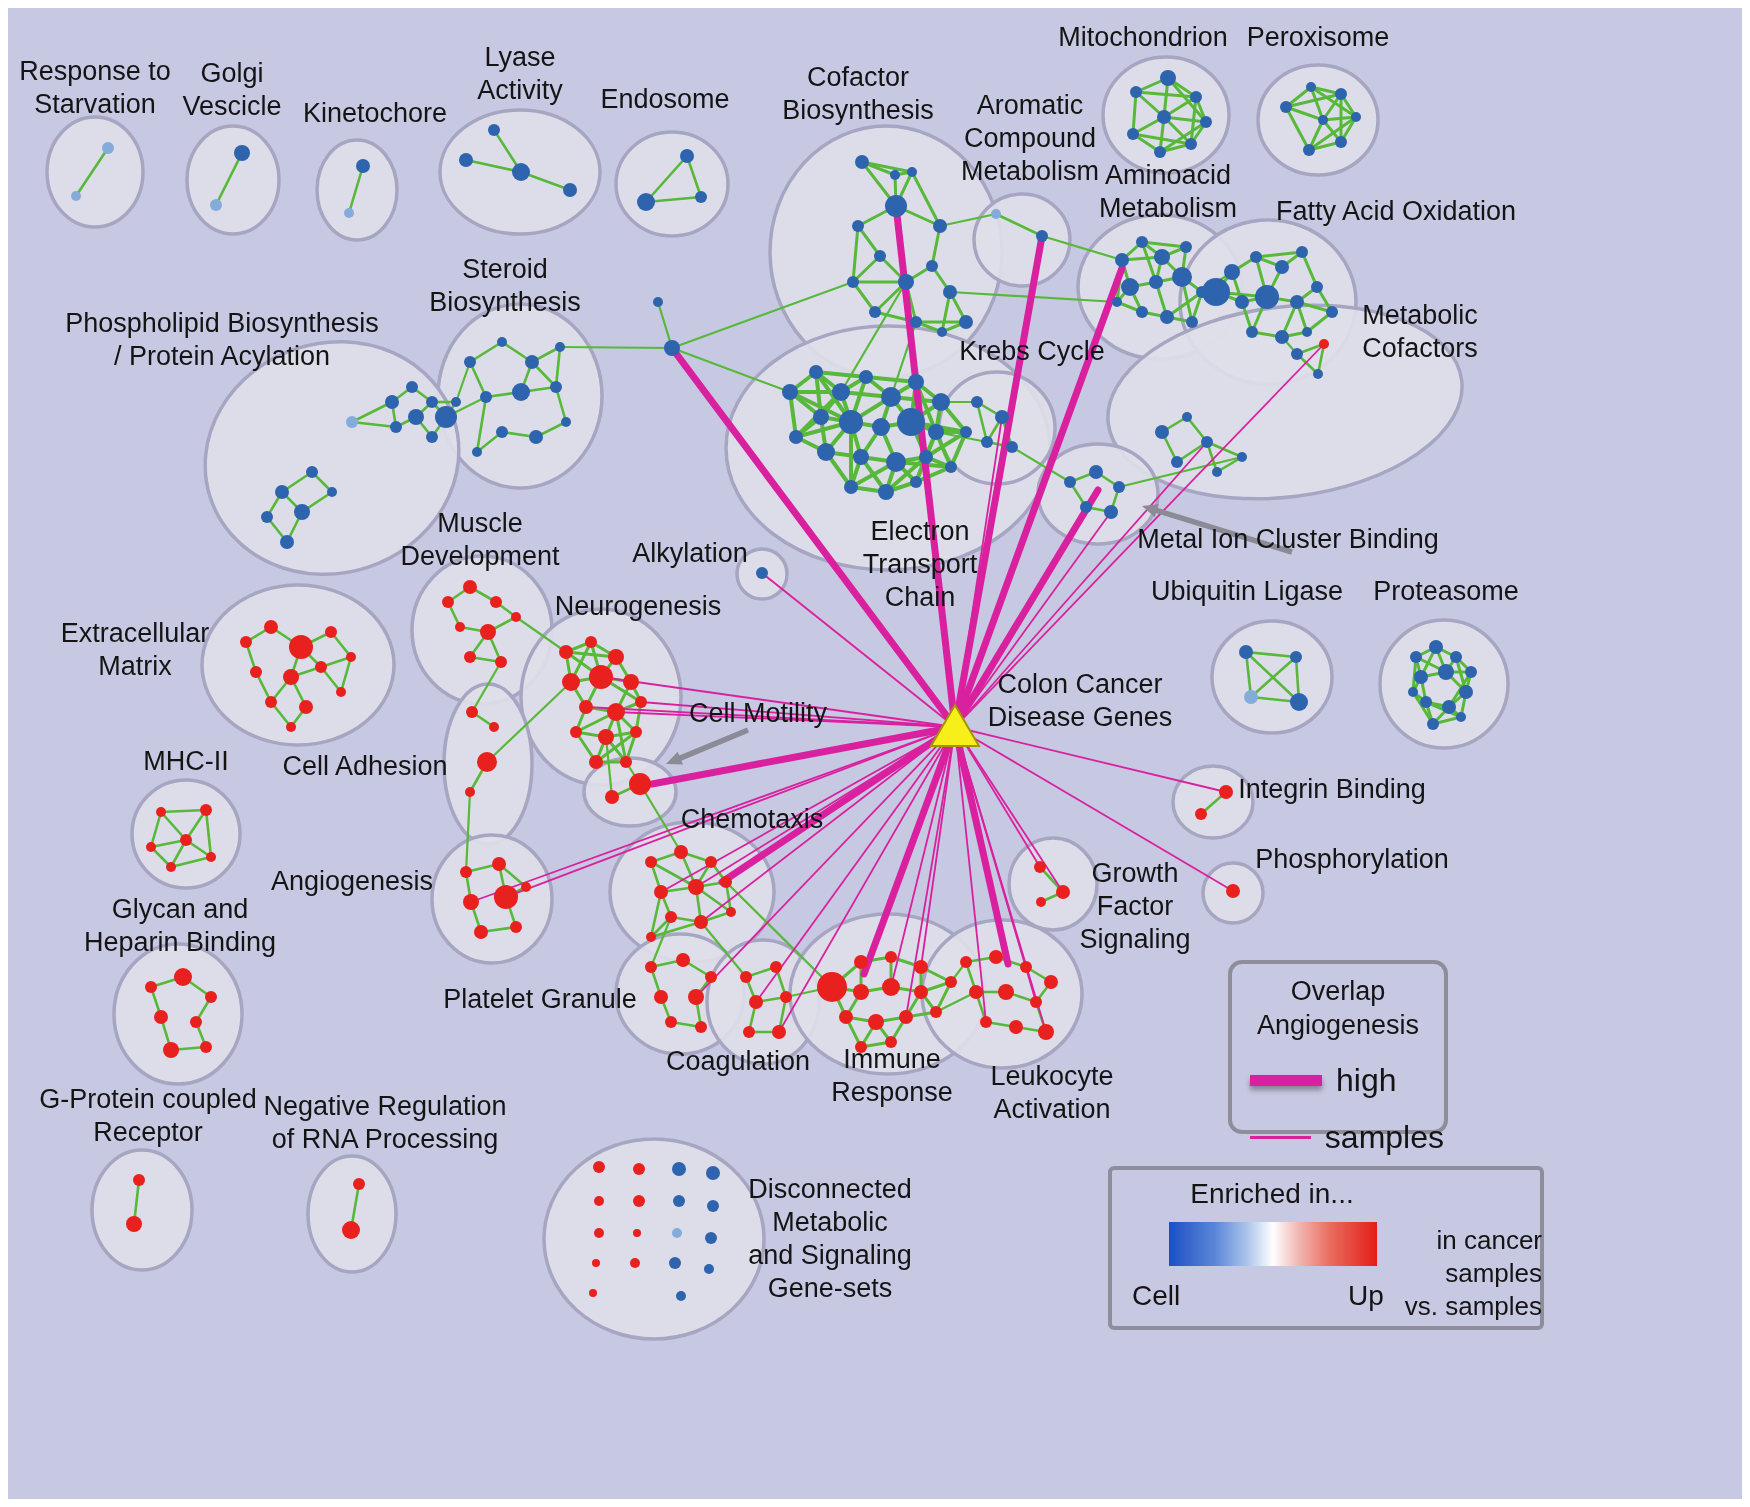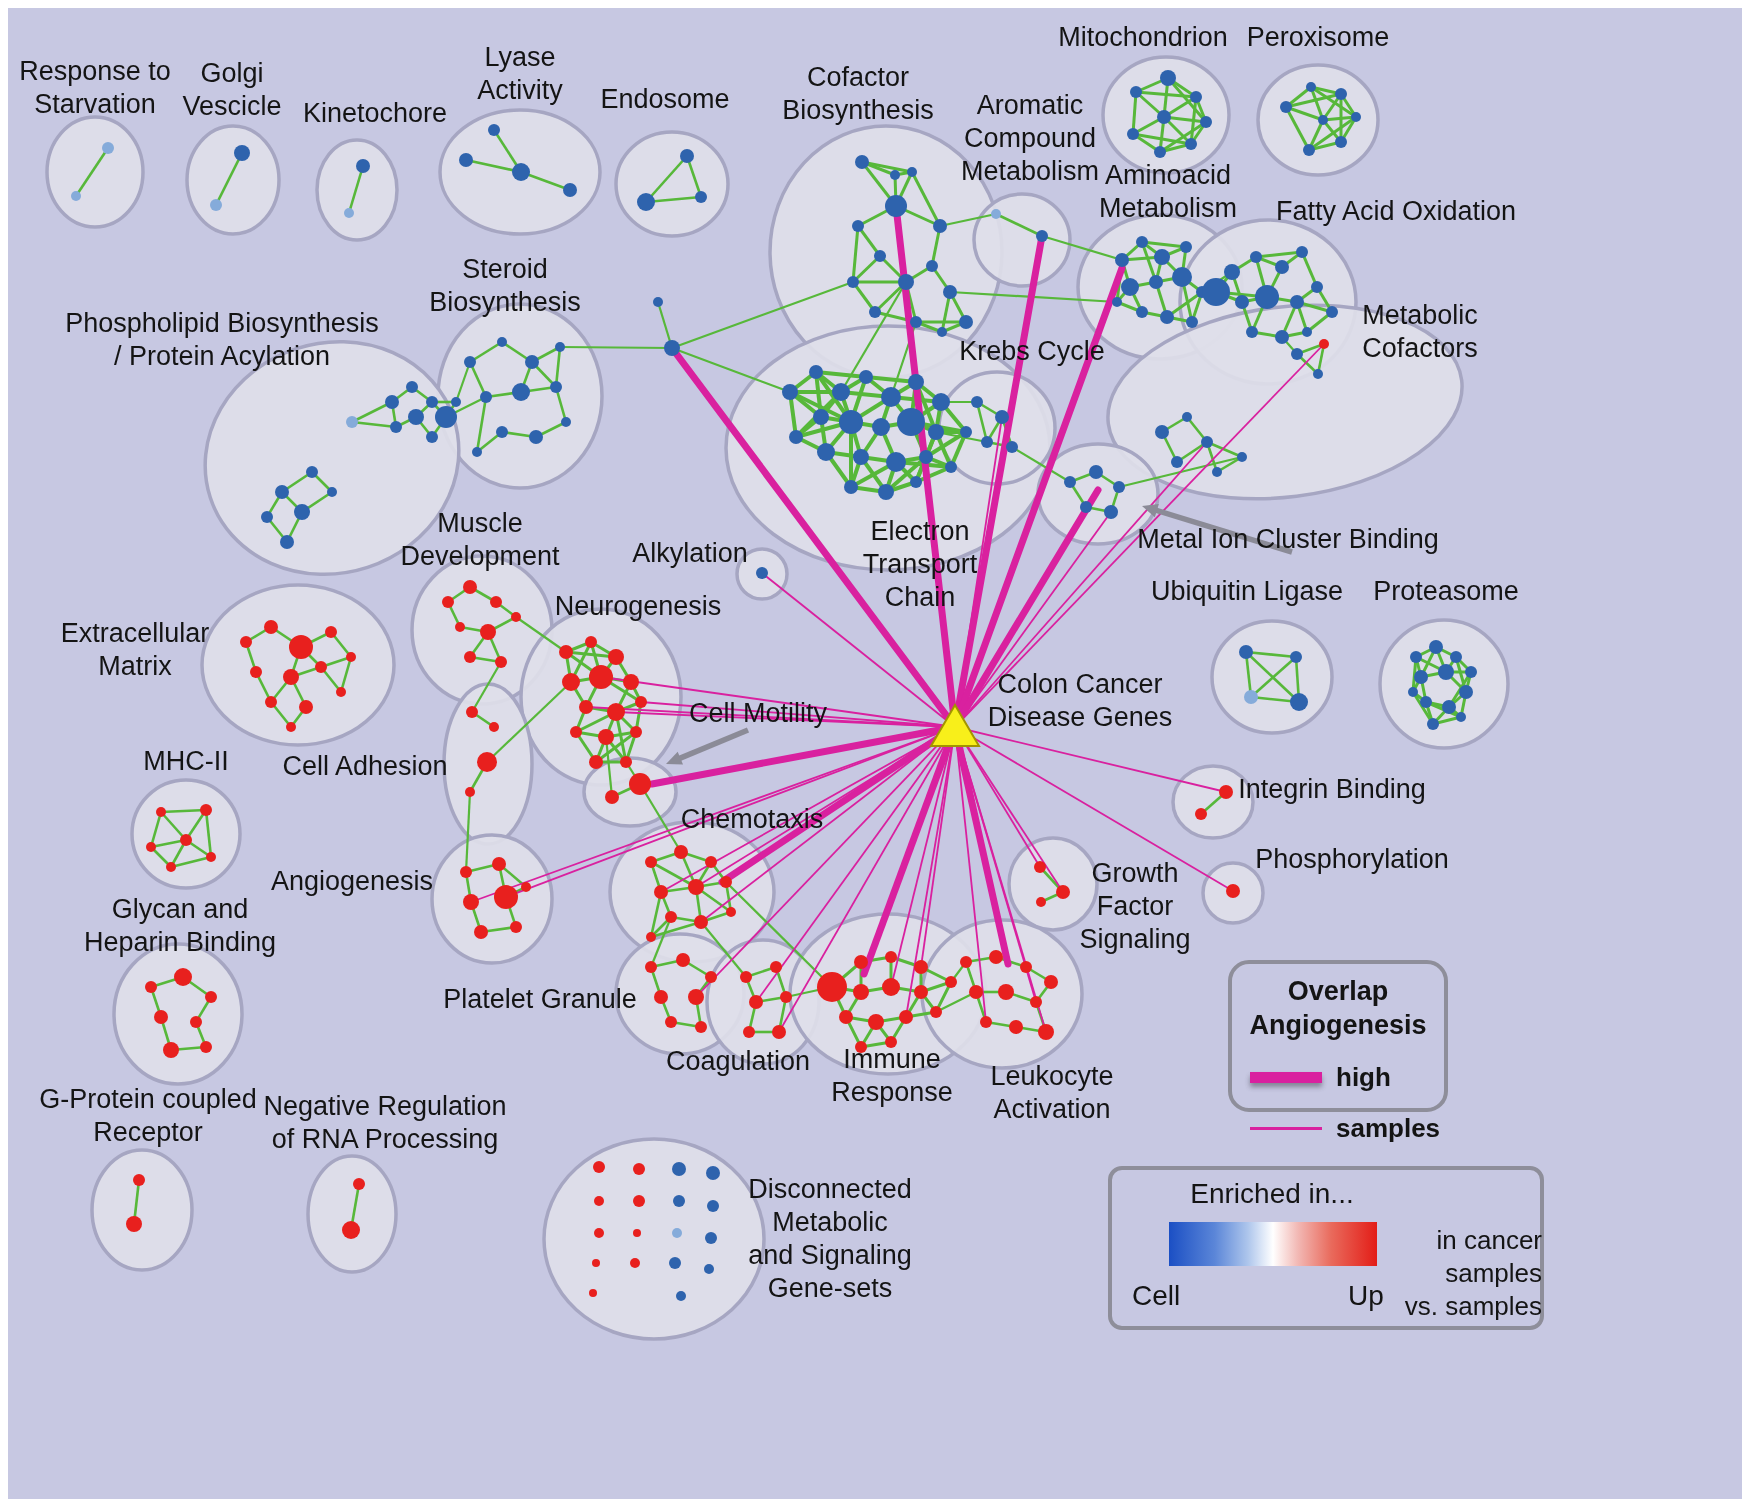--- a/index.html
+++ b/index.html
@@ -1,26 +1,26 @@
 <!DOCTYPE html>
 <html><head>
 <meta charset="utf-8">
 <style>
   html,body{margin:0;padding:0;background:#ffffff;font-family:"Liberation Sans",sans-serif;}
   #stage{position:relative;width:1750px;height:1507px;background:#ffffff;overflow:hidden;}
   #bg{position:absolute;left:8px;top:8px;width:1734px;height:1491px;background:#c7c8e2;}
   #network{position:absolute;left:0;top:0;}
   .legend-box{position:absolute;box-sizing:border-box;border:4px solid #8e8e9a;color:#141414;}
-  #legend-overlap{left:1228px;top:960px;width:220px;height:152px;border-radius:21px;font-weight:bold;}
+  #legend-overlap{left:1228px;top:960px;width:220px;height:174px;border-radius:14px;}
   .lo-title{font-size:27px;line-height:34px;text-align:center;margin-top:10px;color:#141414;}
   .lo-item{display:flex;align-items:center;margin:20px 0 0 18px;gap:14px;}
   .line-high{width:72px;height:11px;background:#d9219f;box-shadow:0 4px 5px rgba(50,50,60,.45);}
   .line-moderate{width:72px;height:3px;background:#d9219f;}
-  .lo-label{font-size:26px;}
-  #legend-enrichment{left:1108px;top:1166px;width:436px;height:164px;border-radius:14px;}
+  .lo-label{font-size:32px;}
+  #legend-enrichment{left:1108px;top:1166px;width:436px;height:164px;border-radius:6px;}
   .le-title{position:absolute;left:30px;top:8px;width:260px;text-align:center;font-size:28px;}
   .le-bar{position:absolute;left:57px;top:52px;width:208px;height:44px;
     background:linear-gradient(90deg,#1b4fc4 0%,#5b86d8 22%,#aec6ec 38%,#ffffff 50%,#f2b8b4 62%,#e96a5c 78%,#e31d17 100%);}
   .le-down{position:absolute;left:20px;top:110px;font-size:28px;}
   .le-up{position:absolute;left:236px;top:110px;font-size:28px;}
   .le-note{position:absolute;left:288px;top:54px;width:142px;text-align:right;font-size:26px;line-height:33px;}
 </style>
 </head>
 <body>
 

